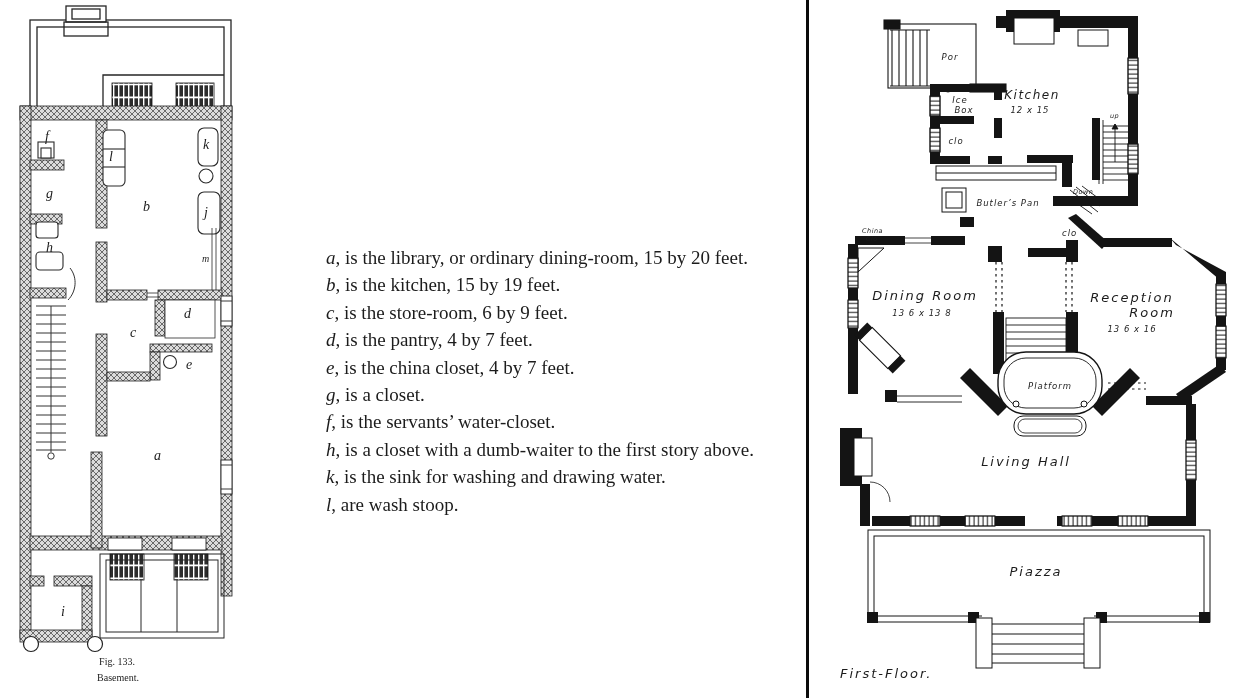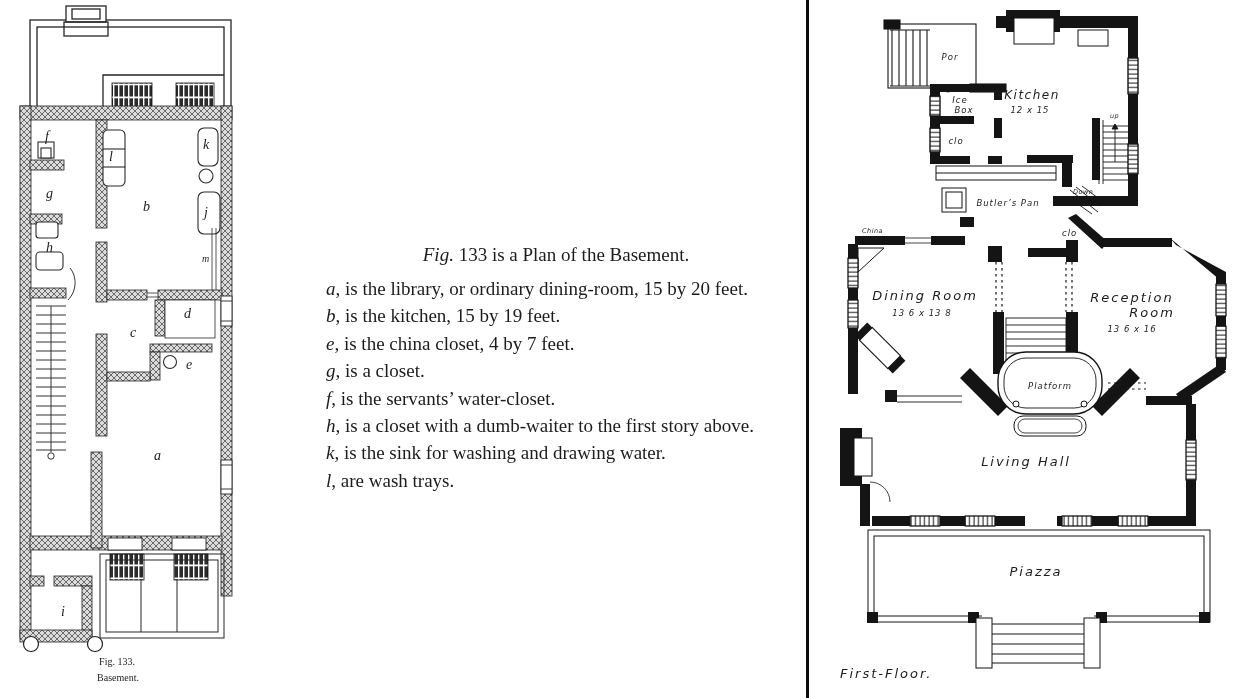--- a/index.html
+++ b/index.html
@@ -170,29 +170,30 @@
       <text class="roomletter" x="186" y="369">e</text>
       <text class="roomletter" x="154" y="460">a</text>
       <text class="roomletter" x="61" y="616">i</text>
     </g>
 
     <text class="figcap" x="117" y="665" text-anchor="middle">Fig. 133.</text>
     <text class="figcap" x="118" y="681" text-anchor="middle">Basement.</text>
   </svg>
 
   <div class="legend">
-    <div class="legend-heading"><span class="fig">Fig.</span><span> 133 is a Plan of the Basement.</span></div>
     <div class="legend-line"><span class="letter">a</span><span>, is the library, or ordinary dining-room, 15 by 20 feet.</span></div>
     <div class="legend-line"><span class="letter">b</span><span>, is the kitchen, 15 by 19 feet.</span></div>
+    <div class="legend-line"><span class="letter">c</span><span>, is the store-room, 6 by 9 feet.</span></div>
+    <div class="legend-line"><span class="letter">d</span><span>, is the pantry, 4 by 7 feet.</span></div>
     <div class="legend-line"><span class="letter">e</span><span>, is the china closet, 4 by 7 feet.</span></div>
     <div class="legend-line"><span class="letter">g</span><span>, is a closet.</span></div>
     <div class="legend-line"><span class="letter">f</span><span>, is the servants’ water-closet.</span></div>
     <div class="legend-line"><span class="letter">h</span><span>, is a closet with a dumb-waiter to the first story above.</span></div>
     <div class="legend-line"><span class="letter">k</span><span>, is the sink for washing and drawing water.</span></div>
-    <div class="legend-line"><span class="letter">l</span><span>, are wash trays.</span></div>
+    <div class="legend-line"><span class="letter">l</span><span>, are wash stoop.</span></div>
   </div>
 
   <div class="divider"></div>
 
   <svg class="plan-right" width="439" height="698" viewBox="0 0 439 698">
     <defs>
       <pattern id="rungH" width="10" height="4.5" patternUnits="userSpaceOnUse">
         <line x1="0" y1="2" x2="10" y2="2" stroke="#111" stroke-width="1"></line>
       </pattern>
       <pattern id="rungV" width="4.5" height="10" patternUnits="userSpaceOnUse">

